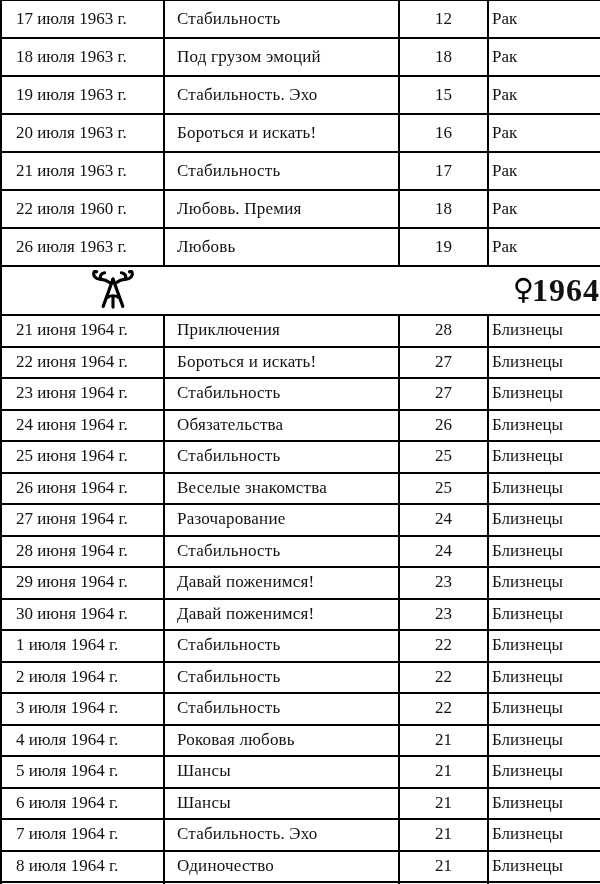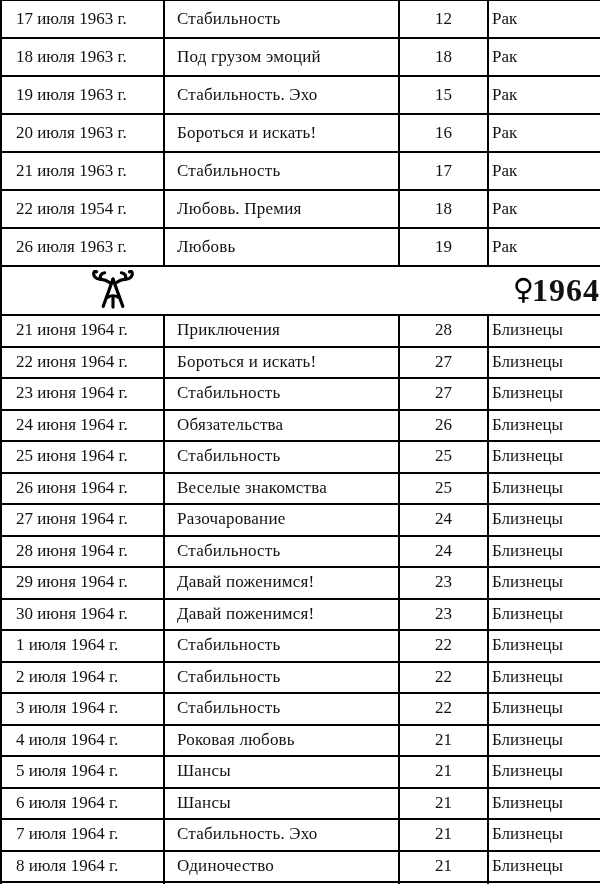--- a/index.html
+++ b/index.html
@@ -72,21 +72,21 @@
     <td class="c-num">16</td>
     <td class="c-sign">Рак</td>
   </tr>
         <tr class="r63">
     <td class="c-date">21 июля 1963 г.</td>
     <td class="c-event">Стабильность</td>
     <td class="c-num">17</td>
     <td class="c-sign">Рак</td>
   </tr>
         <tr class="r63">
-    <td class="c-date">22 июля 1954 г.</td>
+    <td class="c-date">22 июля 1960 г.</td>
     <td class="c-event">Любовь. Премия</td>
     <td class="c-num">18</td>
     <td class="c-sign">Рак</td>
   </tr>
         <tr class="r63">
     <td class="c-date">26 июля 1963 г.</td>
     <td class="c-event">Любовь</td>
     <td class="c-num">19</td>
     <td class="c-sign">Рак</td>
   </tr>

